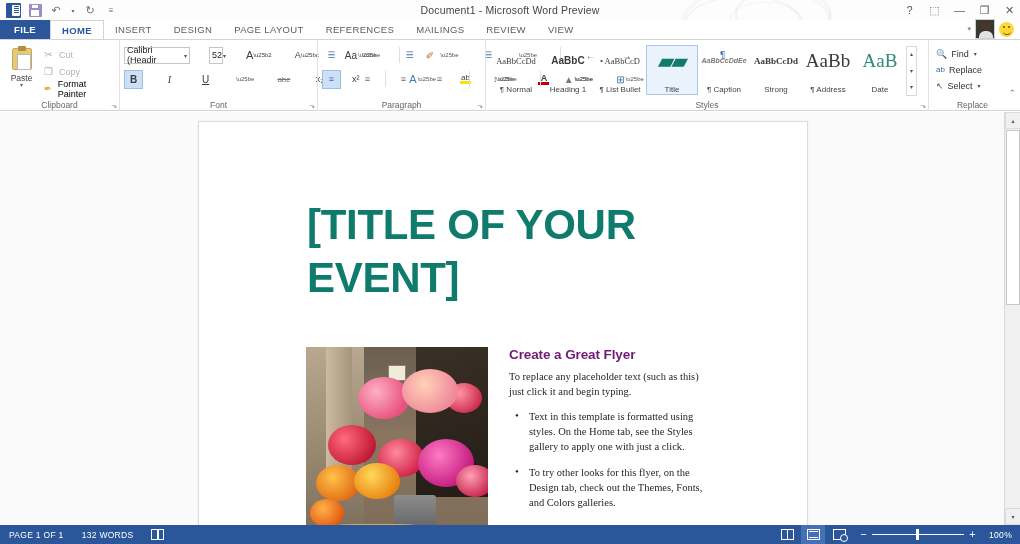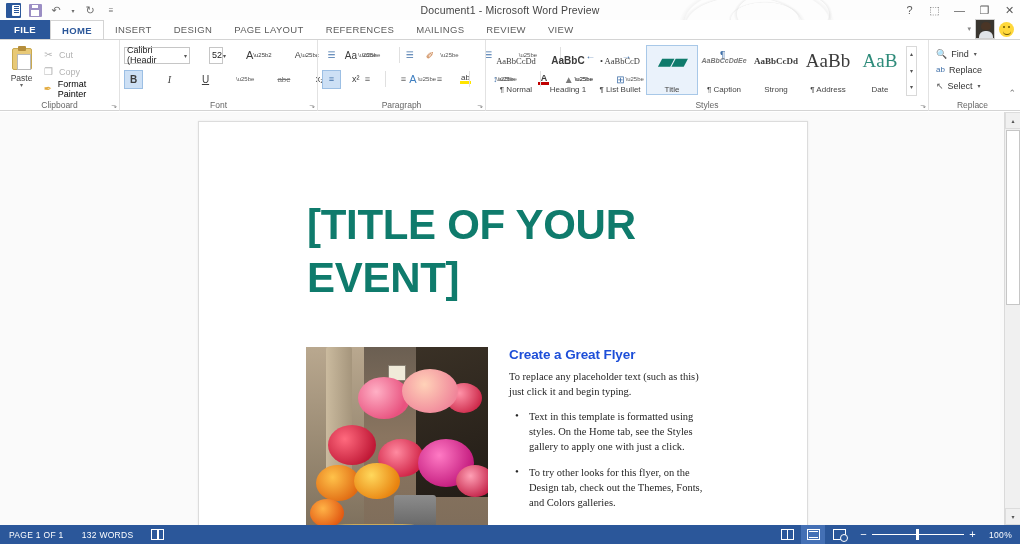--- a/index.html
+++ b/index.html
@@ -165,21 +165,21 @@
   .b3{left:22px;top:78px;width:48px;height:40px;background:radial-gradient(circle at 35% 35%,#ff6a7e,#c01836 75%);}
   .b4{left:72px;top:92px;width:46px;height:38px;background:radial-gradient(circle at 40% 35%,#ff8aa0,#cf1f43 75%);}
   .b5{left:112px;top:92px;width:56px;height:48px;background:radial-gradient(circle at 38% 34%,#ff7ac4,#c2187c 75%);}
   .b6{left:10px;top:118px;width:44px;height:36px;background:radial-gradient(circle at 38% 34%,#ffc24a,#e06a12 75%);}
   .b7{left:48px;top:116px;width:46px;height:36px;background:radial-gradient(circle at 38% 34%,#ffd85c,#e8820e 75%);}
   .b8{left:4px;top:152px;width:34px;height:28px;background:radial-gradient(circle at 38% 34%,#ffb347,#e25a12 75%);}
   .b11{left:140px;top:36px;width:36px;height:30px;background:radial-gradient(circle at 38% 34%,#ff93a8,#cd2a4b 75%);}
   .b12{left:150px;top:118px;width:38px;height:32px;background:radial-gradient(circle at 38% 34%,#ffa0b5,#c31f46 75%);}
 
   .bodycol{ position:absolute; left:310px; top:225px; width:195px; color:#262626;}
-  .b-head{ font-size:13.5px; font-weight:700; color:#1d4ed8; margin-bottom:7px; letter-spacing:-0.1px;}
+  .b-head{ font-size:13.5px; font-weight:700; color:#701a75; margin-bottom:7px; letter-spacing:-0.1px;}
   .b-p{ font-family:"Liberation Serif",serif; font-size:10.5px; line-height:15px; color:#262626; margin-bottom:10px;}
   .b-ul{ list-style:none; }
   .b-li{ font-family:"Liberation Serif",serif; font-size:10.5px; line-height:15px; color:#262626;
          padding-left:20px; position:relative; margin-bottom:11px; }
   .b-li:before{ content:"\2022"; position:absolute; left:6px; top:-1px; font-size:11px; }
 
   
   .vscroll{ position:absolute; right:0; top:112px; bottom:19px; width:16px; background:#f0f0f0; border-left:1px solid #dadada;}
   .vs-arrow{ width:16px;height:17px; background:#f0f0f0; display:flex;align-items:center;justify-content:center;
              font-size:6px;color:#555; border:1px solid #dcdcdc;}

